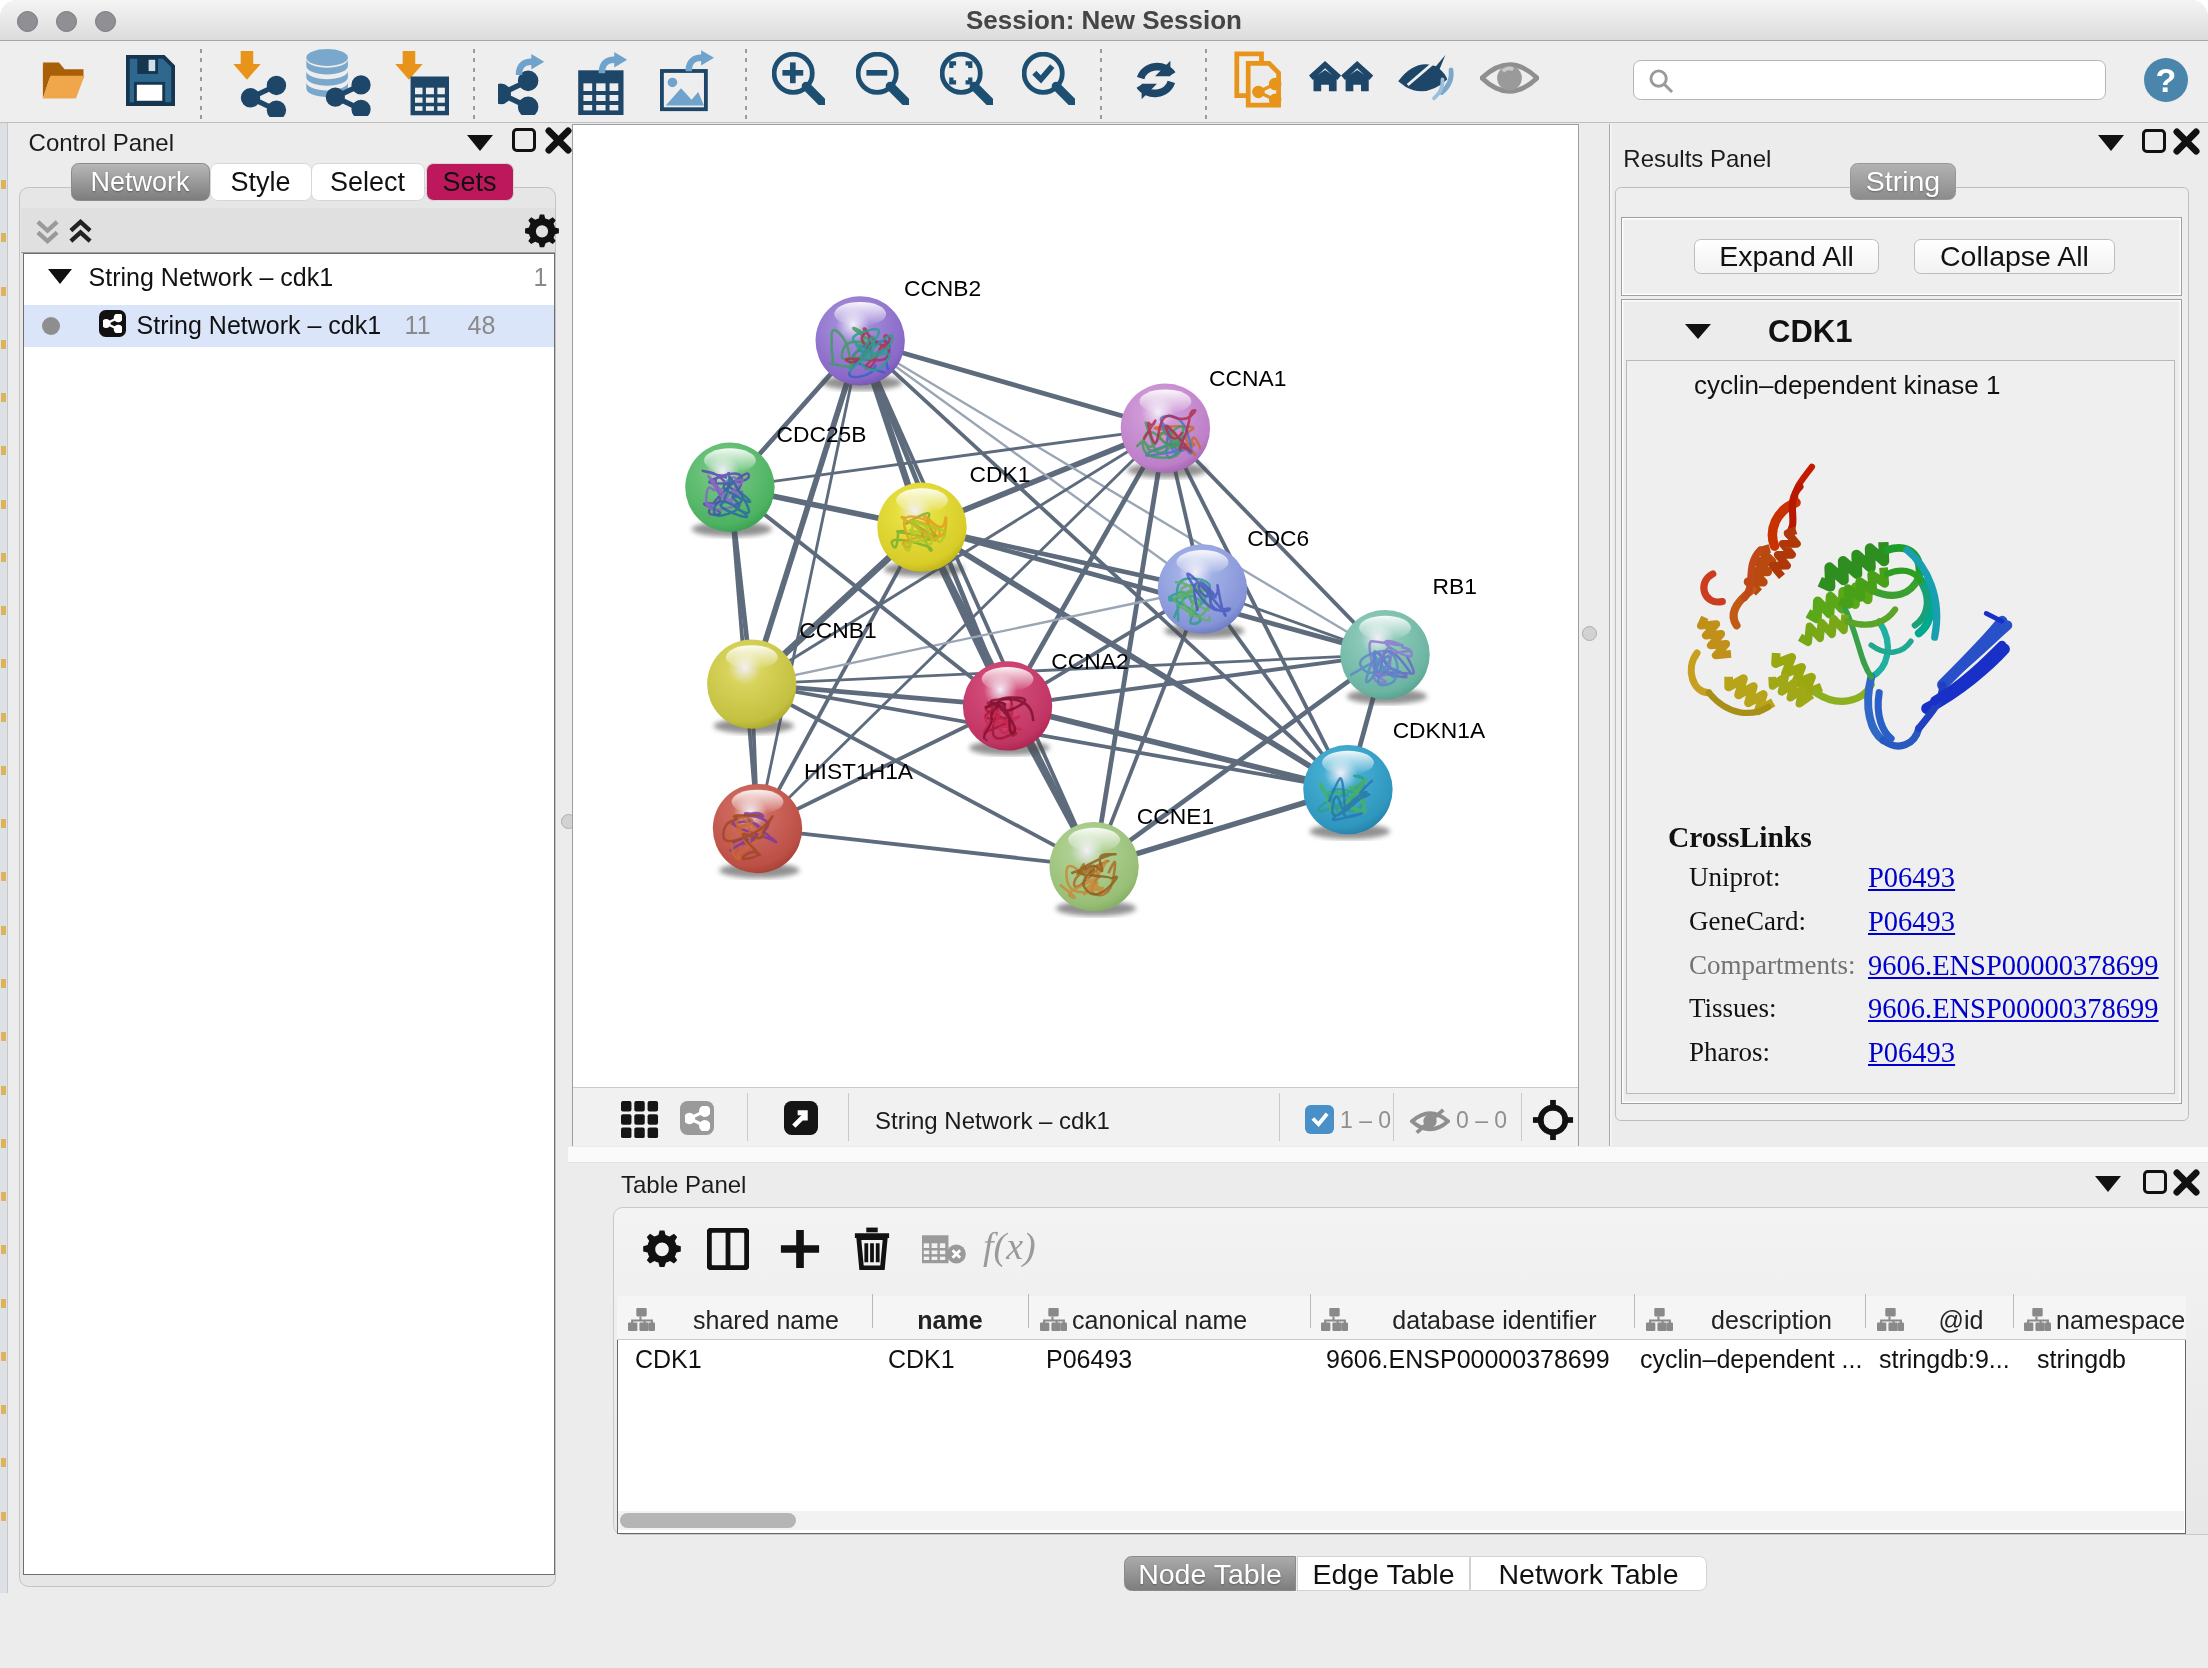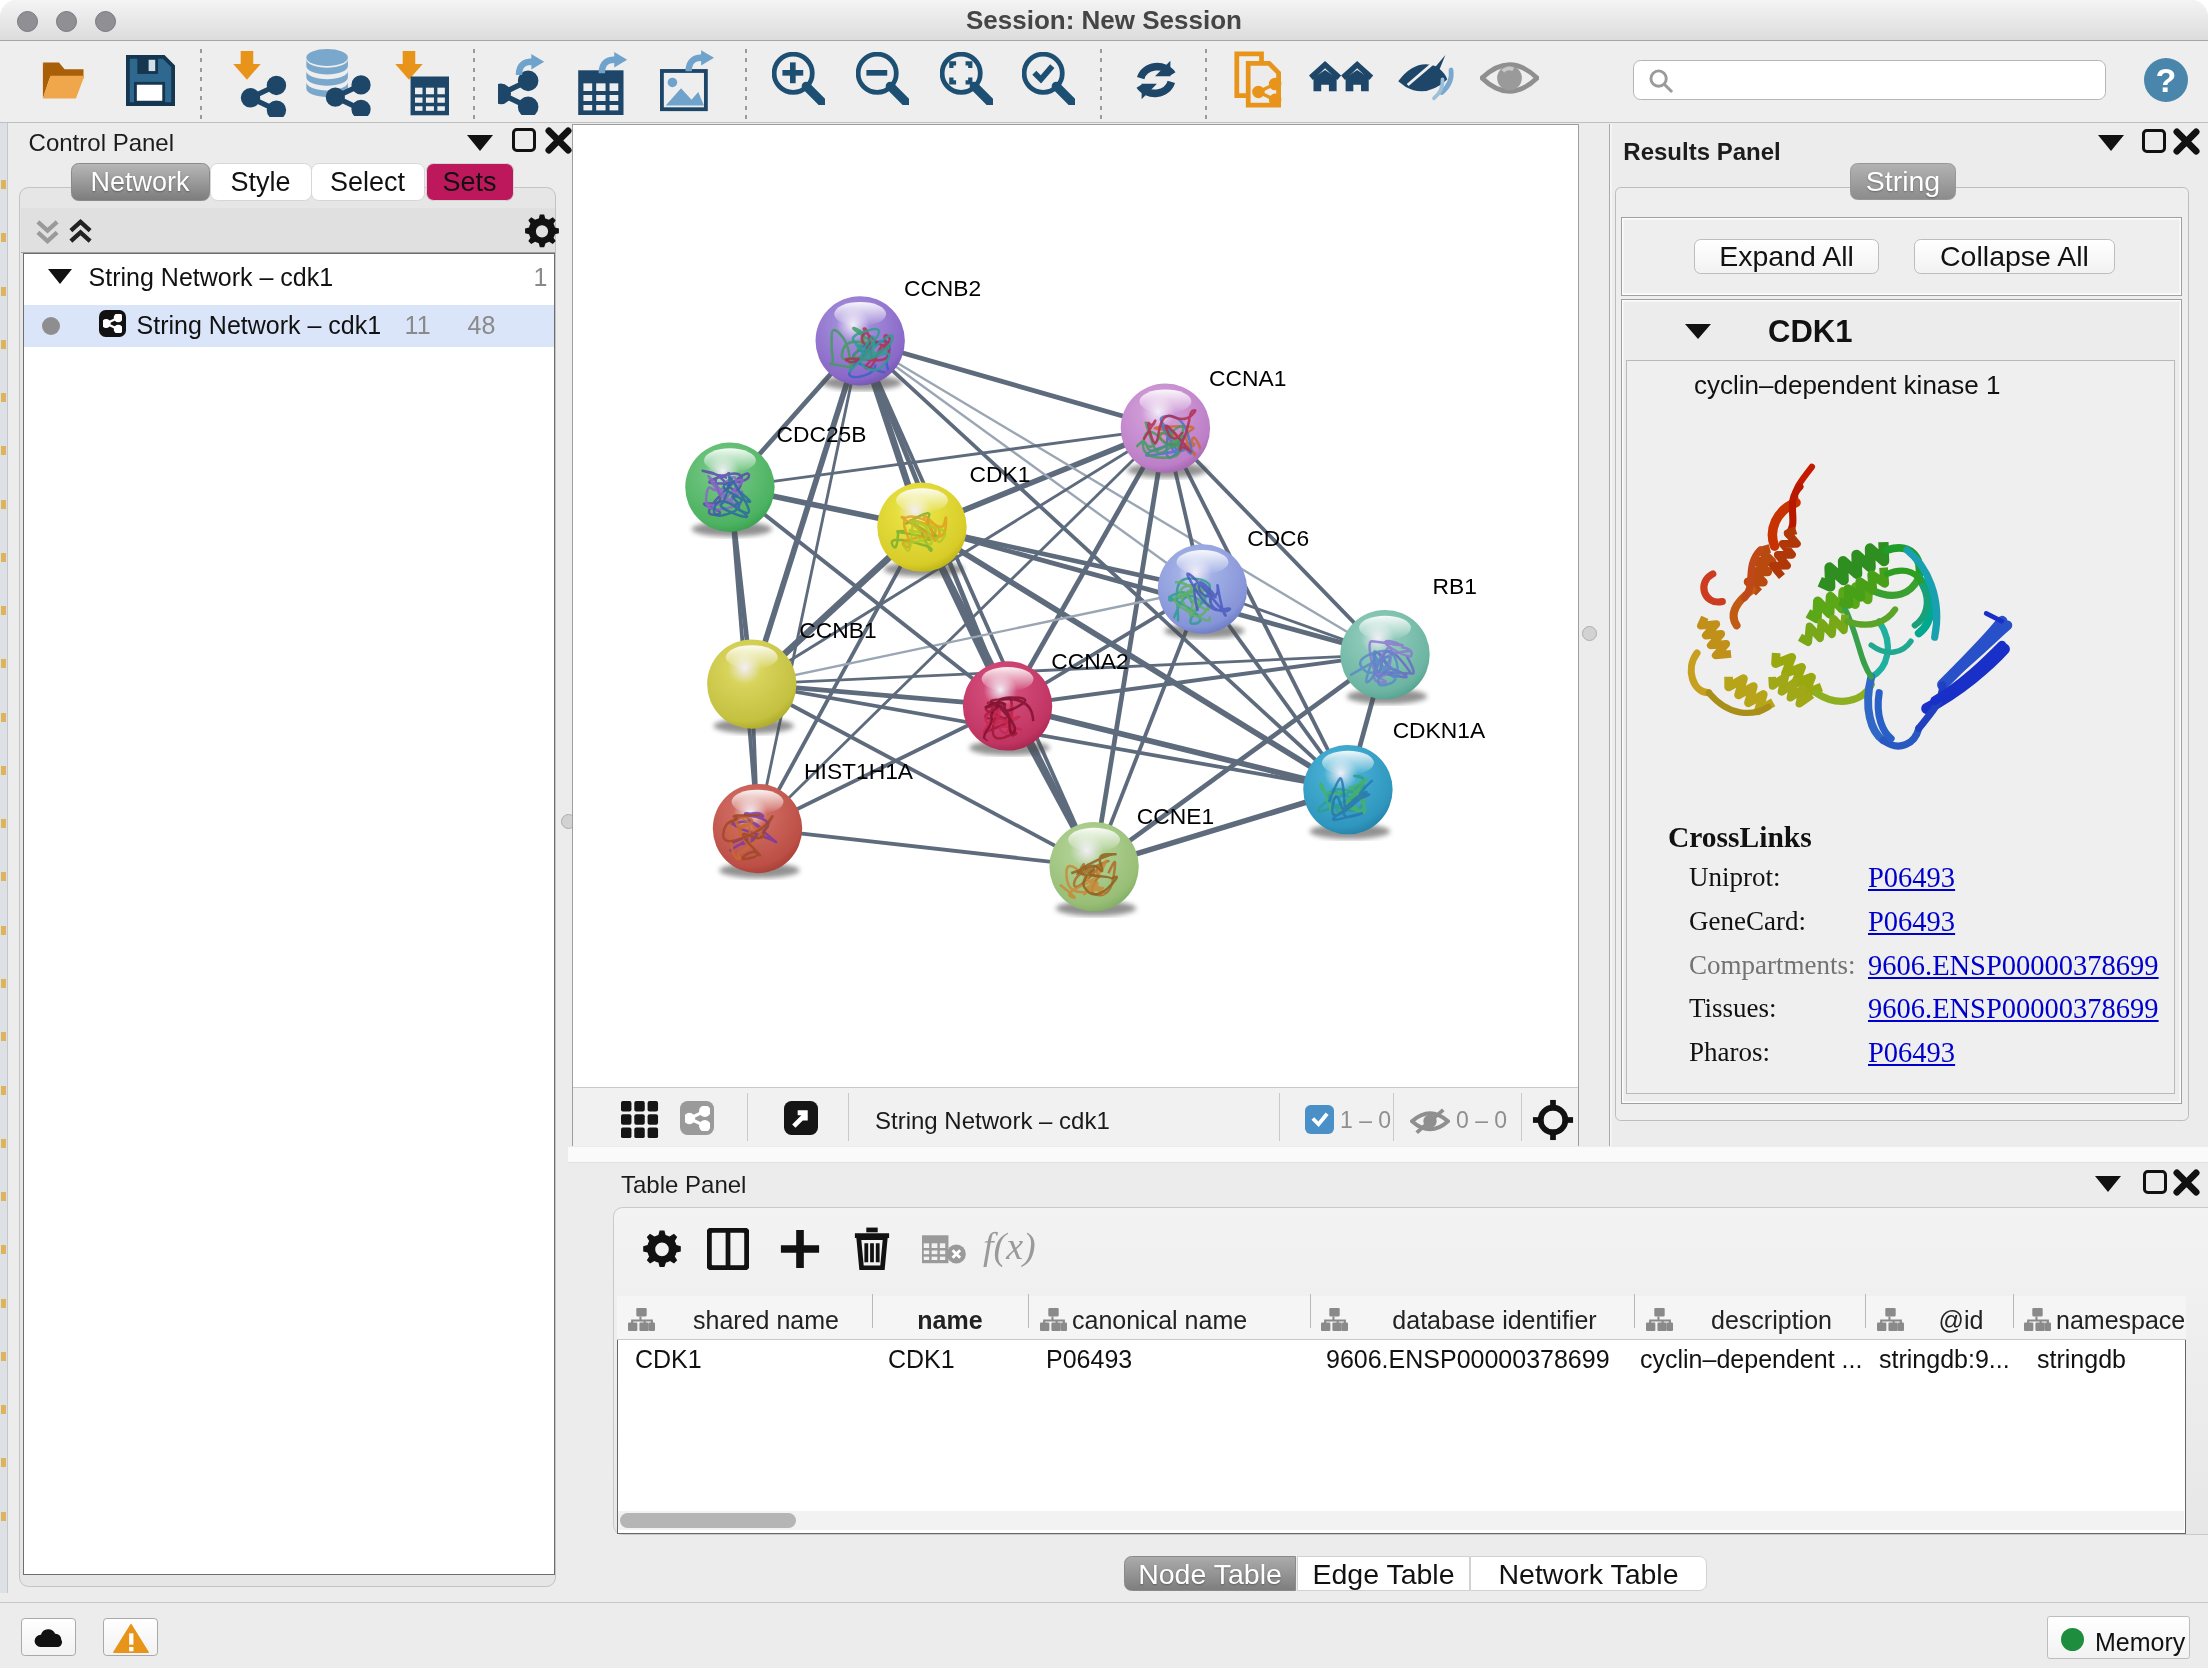--- a/index.html
+++ b/index.html
@@ -552,21 +552,21 @@
           <line x1="22" y1="1" x2="22" y2="12"></line>
           <line x1="22" y1="32" x2="22" y2="43"></line>
           <line x1="1" y1="22" x2="12" y2="22"></line>
           <line x1="32" y1="22" x2="43" y2="22"></line>
         </g>
       </svg>
     </div>
     <div class="abs" style="left:1396px;top:1150px;width:15px;height:15px;border-radius:50%;background:#d2d2d2;border:1px solid #adadad;"></div>
     <div class="abs" style="left:1582px;top:626px;width:15px;height:15px;border-radius:50%;background:#d2d2d2;border:1px solid #adadad;"></div>
 <div class="abs" style="left:1609px;top:124px;width:599px;height:1022px;background:#ececec;border-left:1.4px solid #a9a9a9;box-shadow:inset 1.9px 0 0 #f6f6f6;">
-      <div class="abs" style="left:13.3px;top:14px;font-weight:bold;"><span class="ptitle">Results Panel</span></div>
+      <div class="abs" style="left:13.3px;top:21px;"><span class="ptitle">Results Panel</span></div>
       <div class="tri-d abs" style="left:488px;top:11.4px;"></div>
       <div class="sqr abs" style="left:532px;top:4.8px;"></div>
       <svg class="ico" style="left:563px;top:3.8px" width="27" height="27" viewBox="0 0 28 28">
         <path d="M4 4 L24 24 M24 4 L4 24" stroke="#111" stroke-width="7" stroke-linecap="round"></path>
       </svg>
       <div class="abs" style="left:4.8px;top:63px;width:574px;height:934px;background:#eeeeee;border:1px solid #bdbdbd;border-radius:5.7px;"></div>
       <div class="abs" style="left:240px;top:39px;width:106px;height:37px;background:linear-gradient(#b2b2b2,#8c8c8c);border:1px solid #979797;border-radius:7.6px;color:#fff;font-size:28.5px;text-align:center;line-height:35px;text-shadow:0 1px 1.9px rgba(0,0,0,.3);">String</div>
       <div class="abs" style="left:10.5px;top:93px;width:561px;height:79px;background:#eeeeee;border:1.4px solid #9f9f9f;box-shadow:inset 0 0 0 1.4px #fdfdfd;"></div>
       <div class="btn" style="left:84px;top:115px;width:185px;height:35px;font-size:28.5px;line-height:32px;border-radius:6.7px;">Expand All</div>
       <div class="btn" style="left:304px;top:115px;width:201px;height:35px;font-size:28.5px;line-height:32px;border-radius:6.7px;">Collapse All</div>
@@ -742,28 +742,13 @@
       <div class="abs" style="left:758px;top:199px;font-size:25px;color:#111;">9606.ENSP00000378699</div>
       <div class="abs" style="left:1072px;top:199px;font-size:25px;color:#111;">cyclin–dependent ...</div>
       <div class="abs" style="left:1311px;top:199px;font-size:25px;color:#111;">stringdb:9...</div>
       <div class="abs" style="left:1469px;top:199px;font-size:25px;color:#111;">stringdb</div>
       <div class="abs" style="left:50px;top:365px;width:1566px;height:19px;background:#f2f2f2;"></div>
       <div class="abs" style="left:52px;top:367px;width:176px;height:15px;background:#b5b5b5;border-radius:7.6px;"></div>
       <div class="abs" style="left:556px;top:410px;width:172px;height:35px;background:linear-gradient(#ababab,#7e7e7e);color:#fff;border:1px solid #8a8a8a;border-radius:7.6px 0 0 7.6px;text-shadow:0 1px 1.9px rgba(0,0,0,.3);font-size:28.5px;text-align:center;line-height:34px;">Node Table</div>
       <div class="abs" style="left:729px;top:410px;width:173px;height:35px;background:#fff;color:#111;border:1px solid #d2d2d2;border-radius:0;font-size:28.5px;text-align:center;line-height:34px;">Edge Table</div>
       <div class="abs" style="left:902px;top:410px;width:237px;height:35px;background:#fff;color:#111;border:1px solid #d2d2d2;border-radius:0 7.6px 7.6px 0;font-size:28.5px;text-align:center;line-height:34px;">Network Table</div>
     </div>
-<div class="abs" style="left:0;top:1602px;width:2208px;height:67px;background:#ececec;border-top:1.4px solid #c6c6c6;">
-      <div class="btn" style="left:21px;top:15px;width:55px;height:38px;border-radius:3.8px;border-color:#a9a9a9;"></div>
-      <svg class="ico" style="left:32px;top:25px" width="34" height="23" viewBox="0 0 36 24">
-        <path d="M9 20 a6.5 6.5 0 0 1 0.5-13 a8 8 0 0 1 15-1 a6 6 0 0 1 6.5 6 a5.5 5.5 0 0 1 -3 8 z" fill="#111"></path>
-      </svg>
-      <div class="btn" style="left:103px;top:15px;width:55px;height:38px;border-radius:3.8px;border-color:#a9a9a9;"></div>
-      <svg class="ico" style="left:113px;top:21px" width="36" height="30" viewBox="0 0 38 32">
-        <path d="M19 1 L37 30 H1 z" fill="#e8941a" stroke="#e8941a" stroke-width="2" stroke-linejoin="round"></path>
-        <rect x="17" y="10" width="4.6" height="12" fill="#fff"></rect>
-        <rect x="17" y="24.5" width="4.6" height="4.6" fill="#fff"></rect>
-      </svg>
-      <div class="btn" style="left:2047px;top:13.3px;width:143px;height:43px;border-radius:2.9px;"></div>
-      <div class="abs" style="left:2061px;top:25px;width:23px;height:23px;border-radius:50%;background:#1e8e3e;"></div>
-      <div class="abs" style="left:2095px;top:25px;font-size:25px;color:#111;">Memory</div>
-    </div>
   </div>
 
 </body></html>

